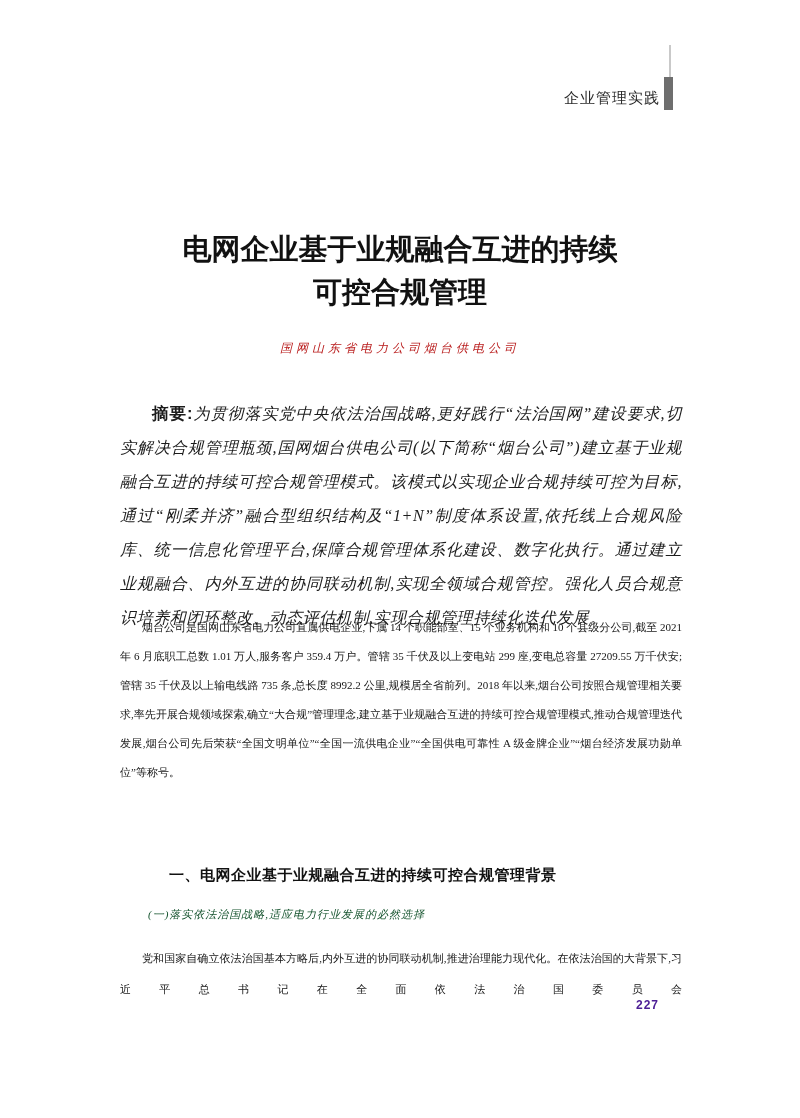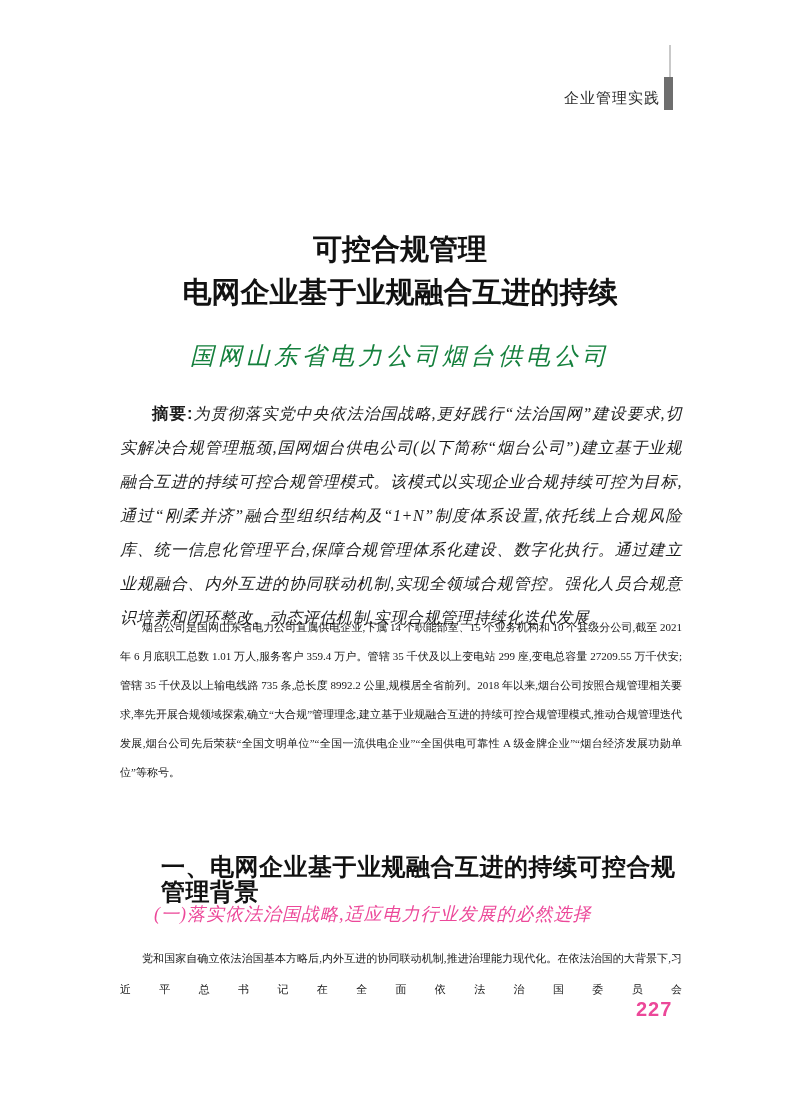--- a/index.html
+++ b/index.html
@@ -55,24 +55,24 @@
     font-family: "Liberation Serif", "DejaVu Serif", serif;
   }
 
   
   .doc-author {
     position: absolute;
     top: 340px;
     left: 0;
     width: 800px;
     text-align: center;
-    font-size: 24px;
+    font-size: 12px;
     letter-spacing: 4px;
     font-style: italic;
-    color: #15803d;
+    color: #b91c1c;
   }
 
   
   .abstract {
     position: absolute;
     top: 396px;
     left: 120px;
     width: 562px;
     margin: 0;
     font-size: 16px;
@@ -103,73 +103,73 @@
   }
   .para-1 { top: 613px; line-height: 29px; }
   .para-2 { top: 943px; line-height: 31px; text-align-last: justify; }
 
   
   .section-heading {
     position: absolute;
     top: 850px;
     left: 120px;
     width: 562px;
-    margin: 4px;
+    margin: 12px;
     padding-left: 37px;
     box-sizing: border-box;
     font-family: "Liberation Sans", "DejaVu Sans", sans-serif;
     font-weight: bold;
-    font-size: 24px;
+    font-size: 15px;
     line-height: 25px;
     letter-spacing: 0.5px;
     color: #111;
   }
 
   
   .subsection-heading {
     position: absolute;
     top: 902px;
-    left: 132px;
+    left: 126px;
     width: 562px;
     margin: 0;
     padding-left: 22px;
     box-sizing: border-box;
-    font-size: 18px;
+    font-size: 11px;
     line-height: 24px;
     letter-spacing: 1px;
     font-style: italic;
     font-weight: normal;
-    color: #ec4899;
+    color: #14532d;
   }
 
   
   .page-number {
     position: absolute;
     top: 998px;
     left: 636px;
     font-family: "Liberation Sans", "DejaVu Sans", sans-serif;
     font-weight: 600;
-    font-size: 20px;
+    font-size: 12px;
     letter-spacing: 1px;
-    color: #ec4899;
+    color: #4c1d95;
     text-align: center;
   }
 </style>
 </head>
 <body>
 
 <div class="page">
 
   <span class="running-head">企业管理实践</span>
   <span class="rule-thin"></span>
   <span class="rule-thick"></span>
 
   <h1 class="doc-title" style="margin:0;">
+    <span style="display:block">电网企业基于业规融合互进的持续</span>
     <span style="display:block">可控合规管理</span>
-    <span style="display:block">电网企业基于业规融合互进的持续</span>
   </h1>
 
   <div class="doc-author">国网山东省电力公司烟台供电公司</div>
 
   <p class="abstract"><b class="abstract-label">摘要:</b><span>为贯彻落实党中央依法治国战略,更好践行“法治国网”建设要求,切实解决合规管理瓶颈,国网烟台供电公司(以下简称“烟台公司”)建立基于业规融合互进的持续可控合规管理模式。该模式以实现企业合规持续可控为目标,通过“刚柔并济”融合型组织结构及“1+N”制度体系设置,依托线上合规风险库、统一信息化管理平台,保障合规管理体系化建设、数字化执行。通过建立业规融合、内外互进的协同联动机制,实现全领域合规管控。强化人员合规意识培养和闭环整改、动态评估机制,实现合规管理持续化迭代发展。</span></p>
 
   <p class="body-para para-1">烟台公司是国网山东省电力公司直属供电企业,下属 14 个职能部室、15 个业务机构和 10 个县级分公司,截至 2021 年 6 月底职工总数 1.01 万人,服务客户 359.4 万户。管辖 35 千伏及以上变电站 299 座,变电总容量 27209.55 万千伏安;管辖 35 千伏及以上输电线路 735 条,总长度 8992.2 公里,规模居全省前列。2018 年以来,烟台公司按照合规管理相关要求,率先开展合规领域探索,确立“大合规”管理理念,建立基于业规融合互进的持续可控合规管理模式,推动合规管理迭代发展,烟台公司先后荣获“全国文明单位”“全国一流供电企业”“全国供电可靠性 A 级金牌企业”“烟台经济发展功勋单位”等称号。</p>
 
   <h2 class="section-heading">一、电网企业基于业规融合互进的持续可控合规管理背景</h2>
 

